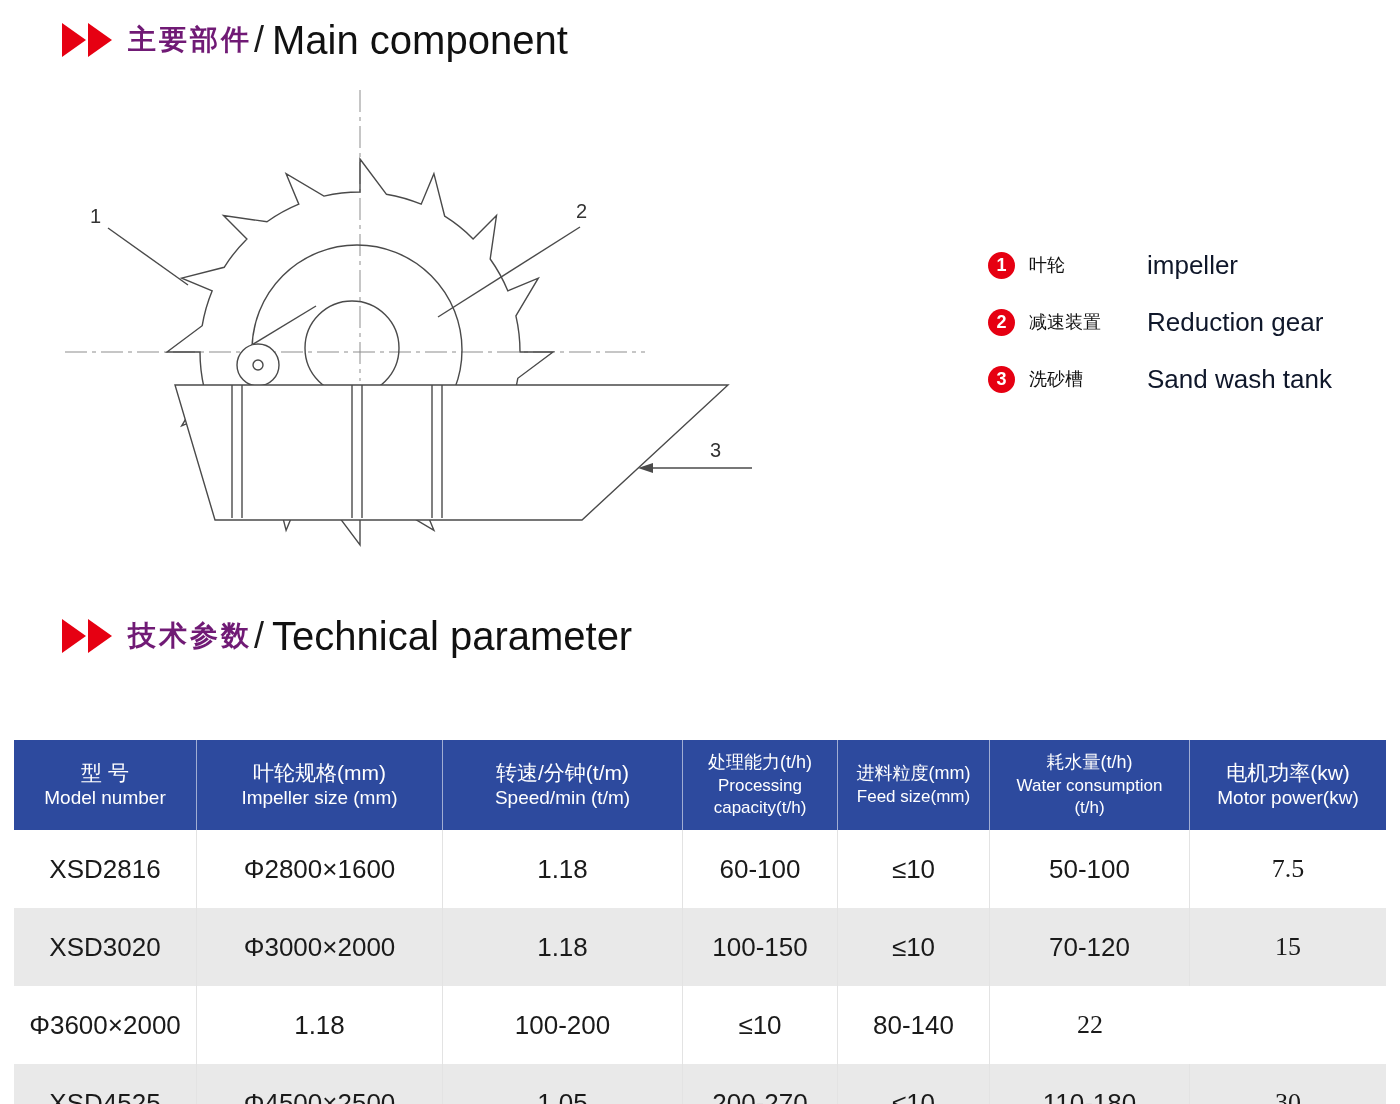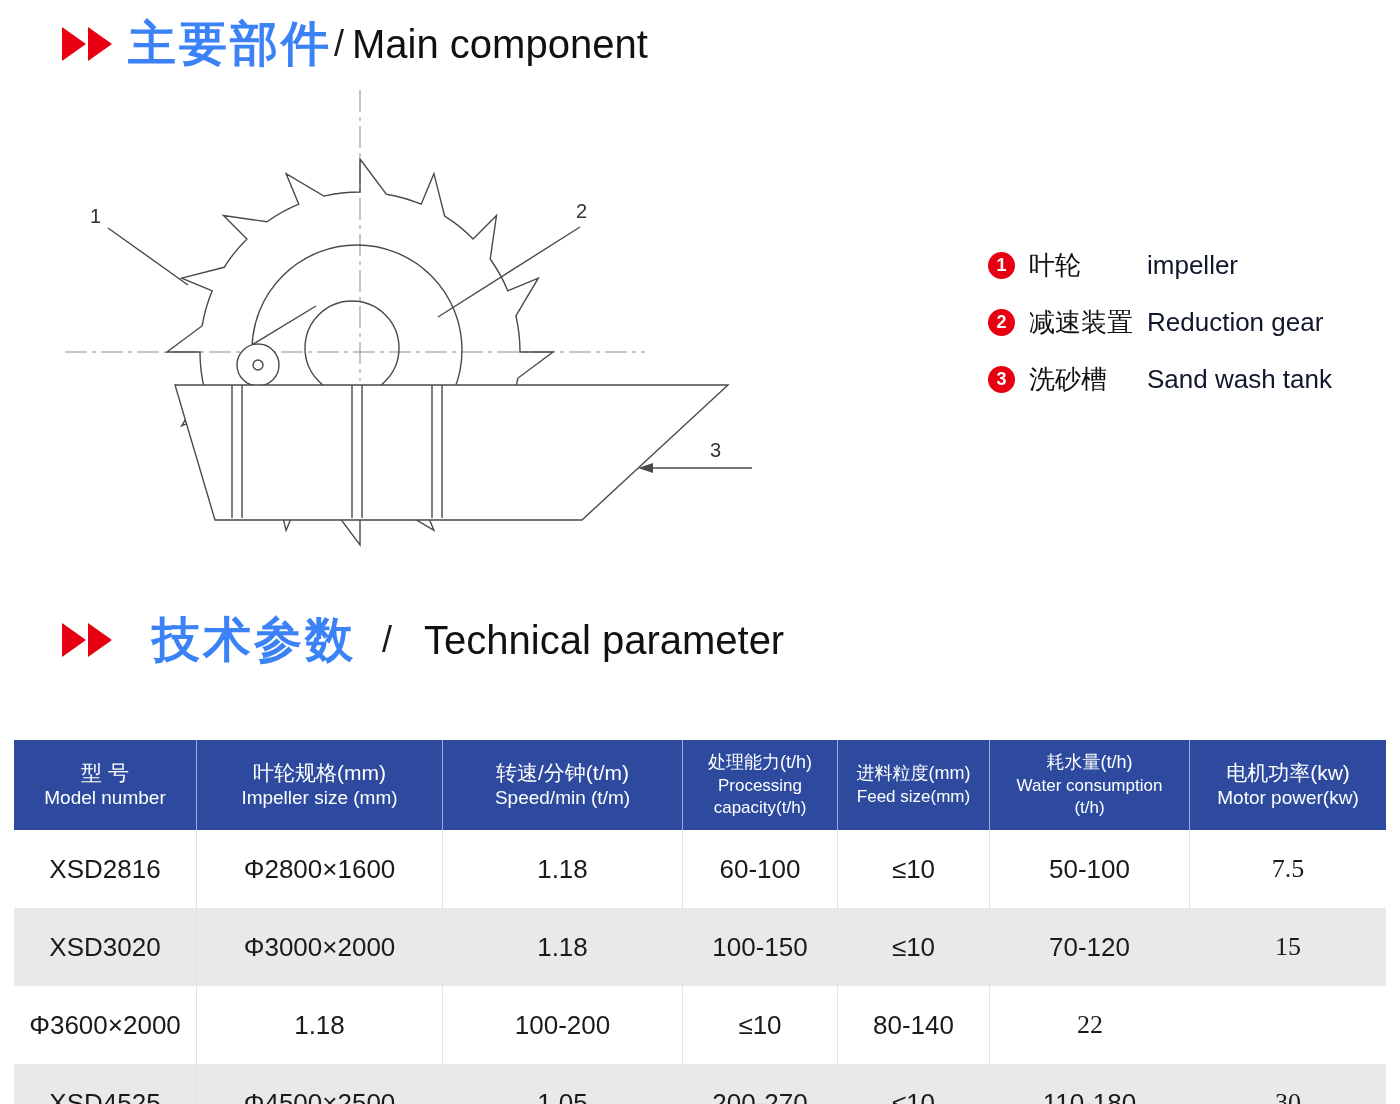--- a/index.html
+++ b/index.html
@@ -4,39 +4,39 @@
 <style>
   html,body{margin:0;padding:0;}
   body{
     width:1400px;height:1104px;position:relative;overflow:hidden;
     background:#ffffff;
     font-family:"Liberation Sans","DejaVu Sans",sans-serif;
   }
   
   .heading{position:absolute;left:62px;display:flex;align-items:center;}
   .heading-main{top:20px;}
-  .heading-tech{top:616px;gap:24px;}
+  .heading-tech{top:616px;}
   .arrows{display:flex;margin-right:16px;}
   .tri{width:0;height:0;border-top:17px solid transparent;border-bottom:17px solid transparent;border-left:24px solid #e60012;}
   .tri+.tri{margin-left:2px;}
-  .heading .zh{font-size:48px;font-weight:bold;color:#3b82f6;letter-spacing:3px;line-height:1;text-align:right;}
+  .heading .zh{font-size:28px;font-weight:bold;color:#701a75;letter-spacing:3px;line-height:1;text-align:right;}
   .heading .sep{font-size:36px;color:#1a1a1a;margin:0 8px 0 2px;line-height:1;}
   .heading .en{font-size:40px;color:#111;line-height:1;}
   
   .diagram{position:absolute;left:60px;top:85px;width:720px;height:480px;}
   .ln{stroke:#4a4a4a;stroke-width:1.4;fill:none;}
   .lnf{stroke:#4a4a4a;stroke-width:1.4;fill:#ffffff;}
   .cl{stroke:#8d8d8d;stroke-width:1;stroke-dasharray:22 5 4 5;fill:none;}
   .callout{font-size:20px;fill:#333;font-family:"Liberation Sans","DejaVu Sans",sans-serif;}
   
   .legend{position:absolute;left:988px;top:250px;}
   .legend-row{display:flex;align-items:center;height:30px;margin-bottom:27px;}
   .badge{width:27px;height:27px;border-radius:50%;background:#e60012;color:#fff;
          font-size:18px;font-weight:bold;display:flex;align-items:center;justify-content:center;flex:0 0 27px;}
-  .legend-zh{font-size:26px;color:#111;margin-left:14px;width:118px;white-space:nowrap;}
+  .legend-zh{font-size:18px;color:#111;margin-left:14px;width:118px;white-space:nowrap;}
   .legend-en{font-size:26px;color:#0f172a;white-space:nowrap;}
   
   .spec-table{position:absolute;left:14px;top:740px;width:1372px;}
   .grid7{display:grid;grid-template-columns:183px 246px 240px 155px 152px 200px 196px;}
   .thead{background:#2d4a9e;color:#ffffff;}
   .th{min-height:90px;display:flex;flex-direction:column;justify-content:center;align-items:center;
       text-align:center;border-right:1px solid rgba(255,255,255,.55);padding:5px 2px;box-sizing:border-box;line-height:1.3;}
   .th:last-child{border-right:none;}
   .th .l1{font-size:21px;}
   .th .l2,.th .l3{font-size:19px;}

